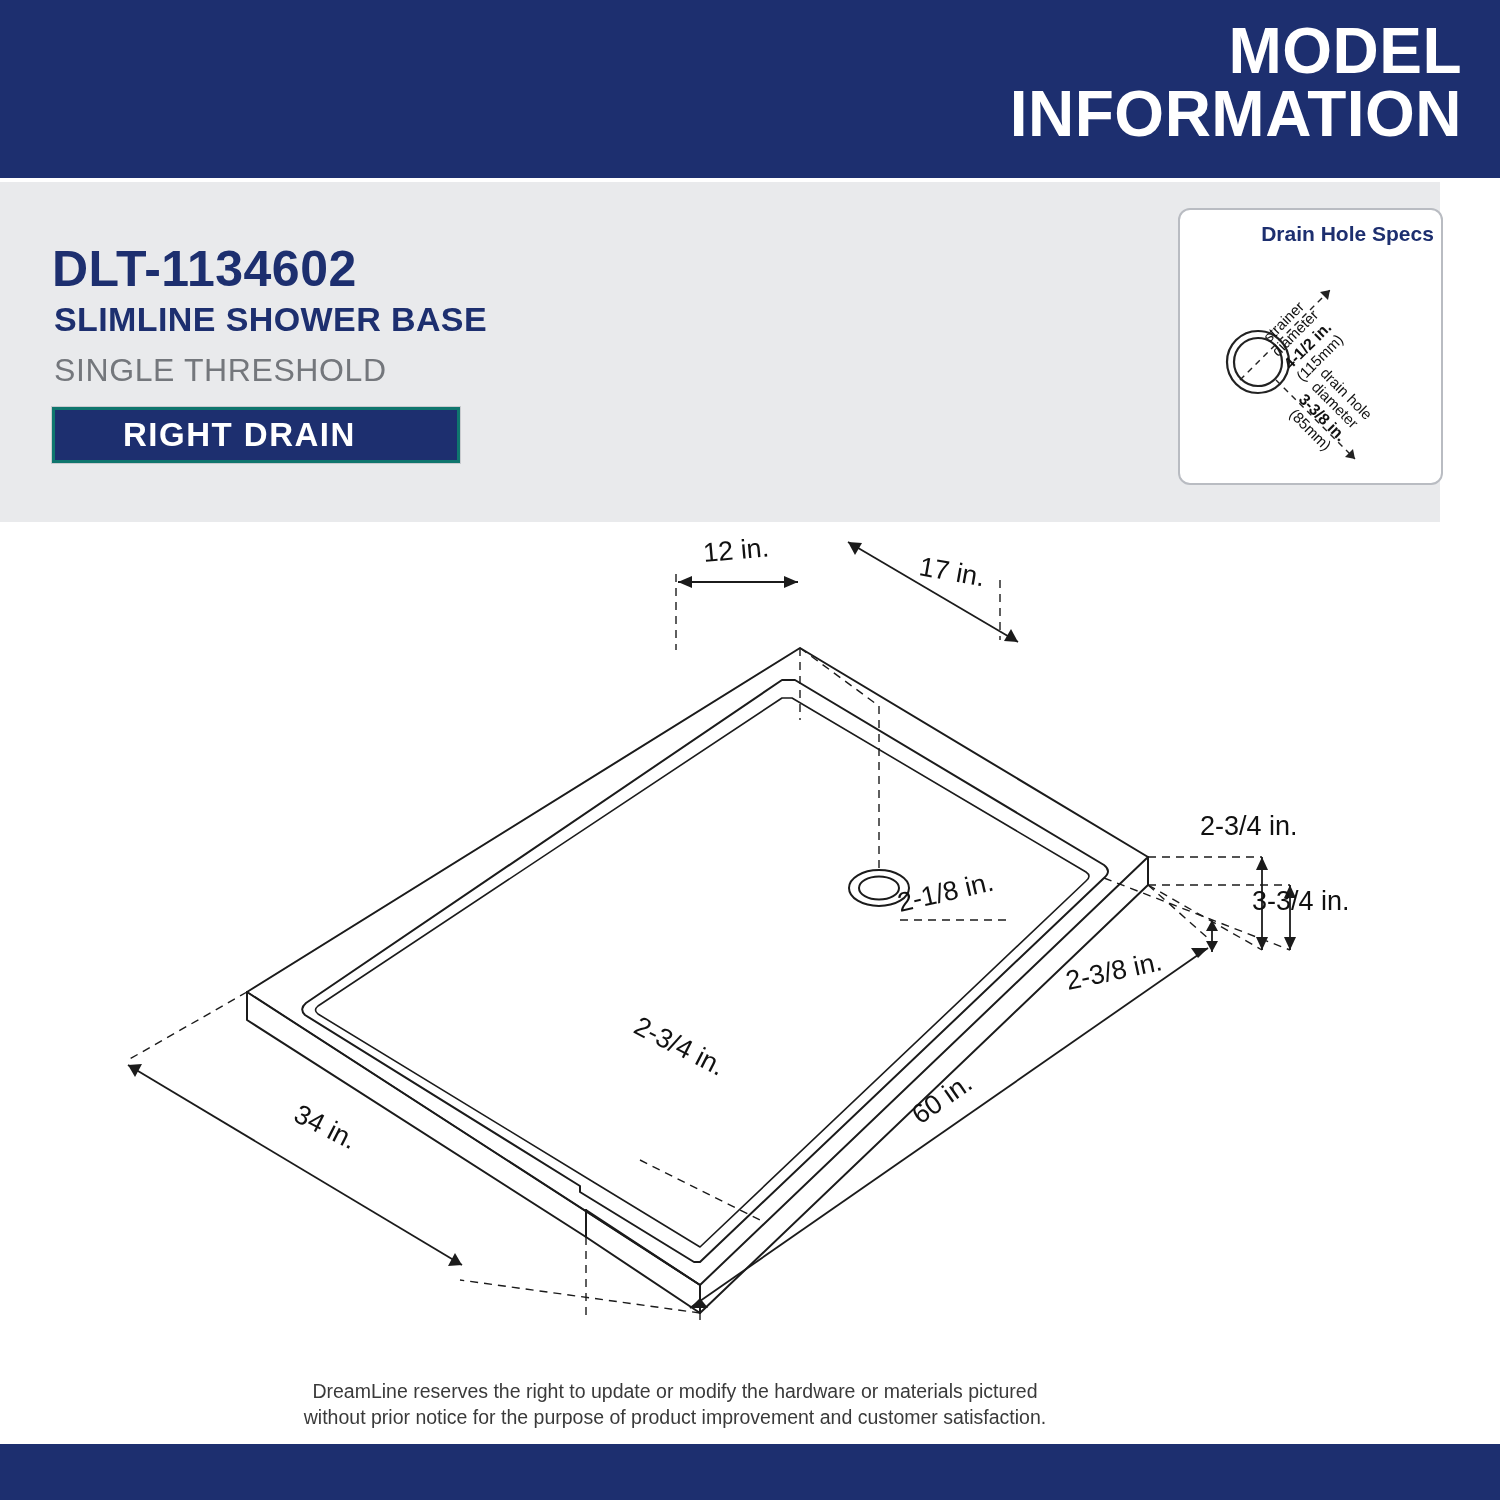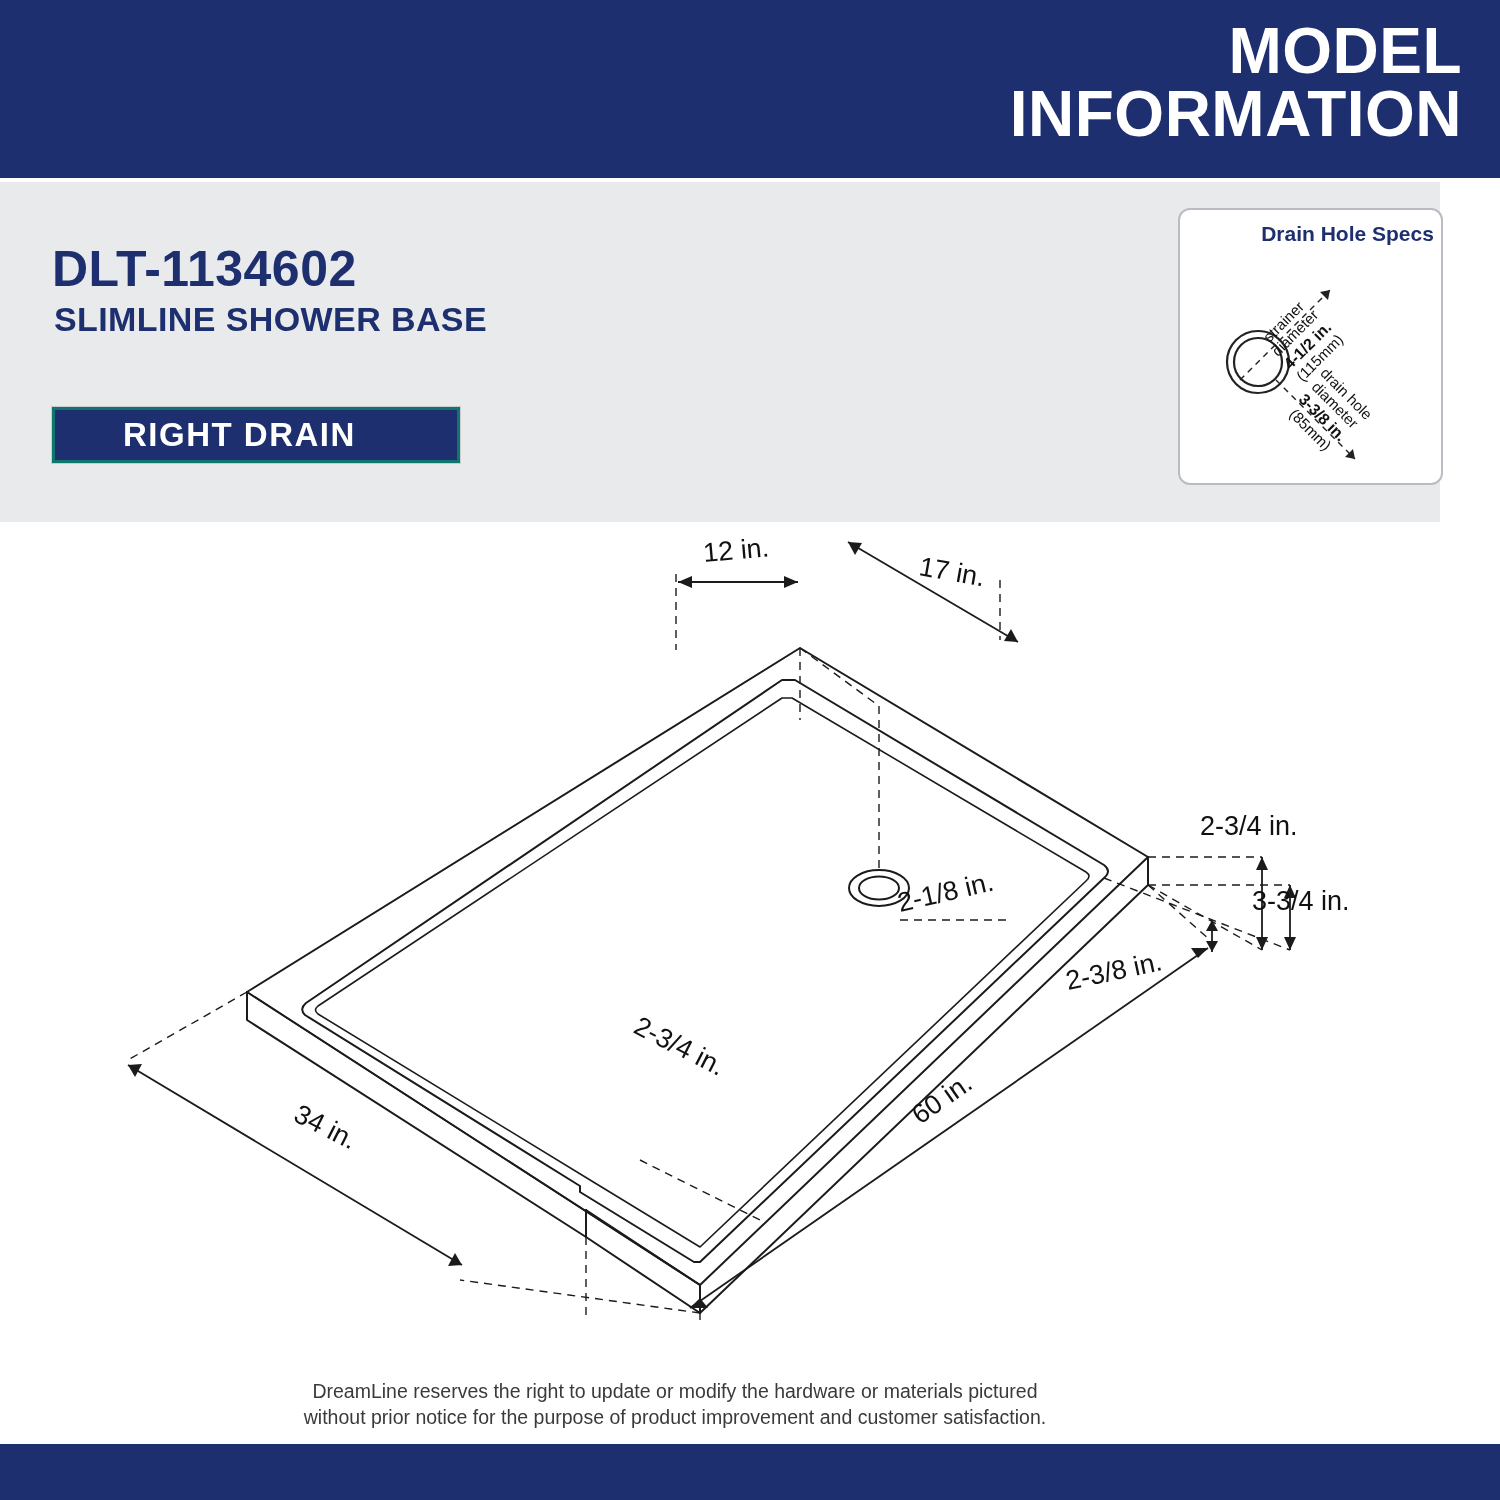--- a/index.html
+++ b/index.html
@@ -166,20 +166,21 @@
   <div class="header-band">
     <div class="header-title">
       <span class="l1">MODEL</span>
       <span class="l2">INFORMATION</span>
     </div>
   </div>
 
   <div class="info-panel">
     <div class="model-code">DLT-1134602</div>
     <div class="model-sub1">SLIMLINE SHOWER BASE</div>
+    <div class="model-sub2">SINGLE THRESHOLD</div>
     <div class="drain-badge">
       <span>RIGHT DRAIN</span>
     </div>
 
     <div class="spec-box">
       <div class="spec-box-title">Drain Hole Specs</div>
       <svg class="spec-svg" width="265" height="277" viewBox="0 0 265 277">
 
         <circle cx="78" cy="152" r="31" fill="none" stroke="#222" stroke-width="2.2"></circle>
         <circle cx="78" cy="152" r="24" fill="none" stroke="#222" stroke-width="2.2"></circle>

